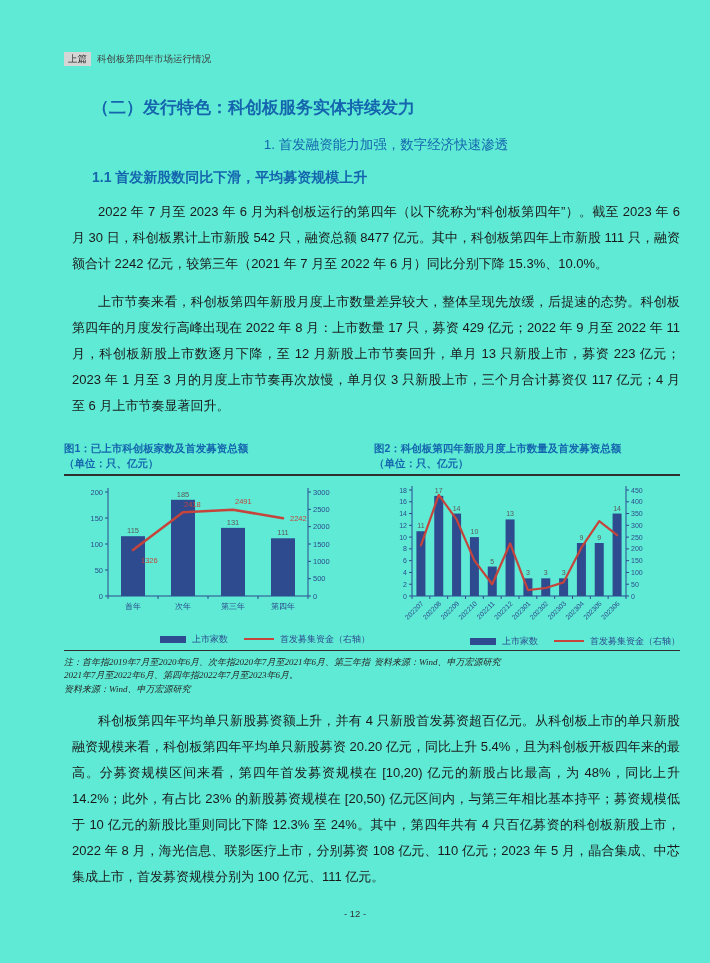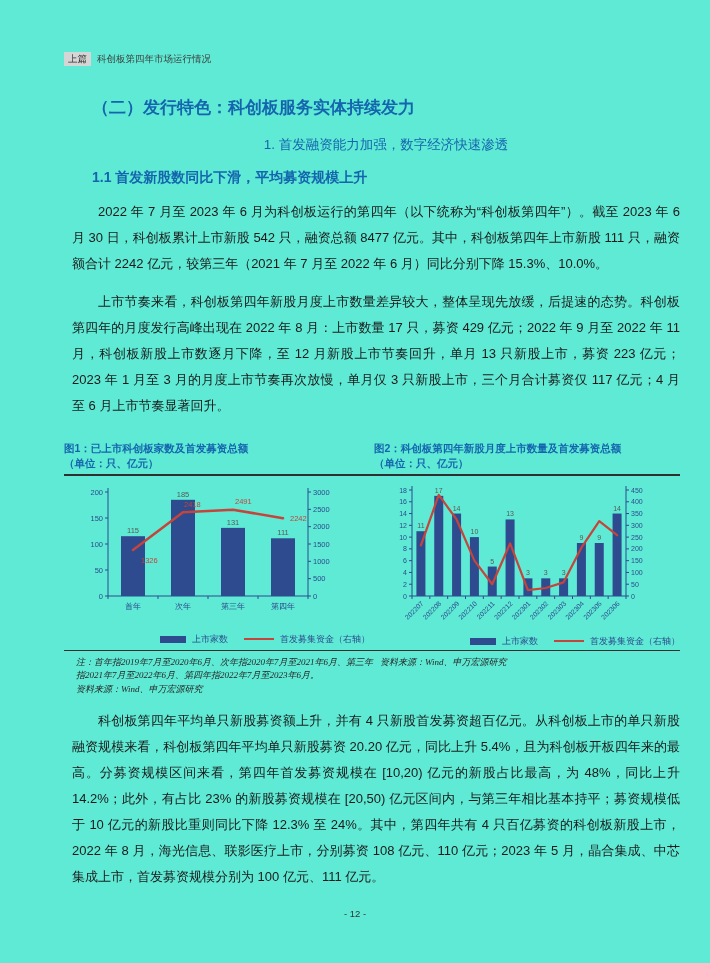--- a/index.html
+++ b/index.html
@@ -23,21 +23,21 @@
   .charts{display:flex;margin-top:4px;}
   .chart-box{width:306px;}
   .chart-box.right{margin-left:4px;}
   .chart-svg{display:block;}
   .chart-svg text{font-family:"Liberation Sans",sans-serif;}
   .legend{display:flex;justify-content:flex-end;align-items:center;gap:6px;
           font-size:9px;color:var(--navy);margin-top:2px;height:14px;}
   .sw-bar{display:inline-block;width:26px;height:7px;background:var(--navy);}
   .sw-line{display:inline-block;width:30px;height:2.5px;background:var(--red);margin-left:10px;}
   .notes{display:flex;margin-top:5px;font-family:"Liberation Serif",serif;font-style:italic;
-         font-size:9px;line-height:13px;color:#262626;margin-left:12px;}
+         font-size:9px;line-height:13px;color:#262626;}
   .note-col{width:306px;}
   .note-col.right{margin-left:4px;}
   .note-source{margin-top:1px;}
   .page-num{position:absolute;bottom:44px;left:0;width:100%;text-align:center;
             font-size:9.5px;color:#333;}
 </style>
 </head>
 <body>
 
 <div class="page">

